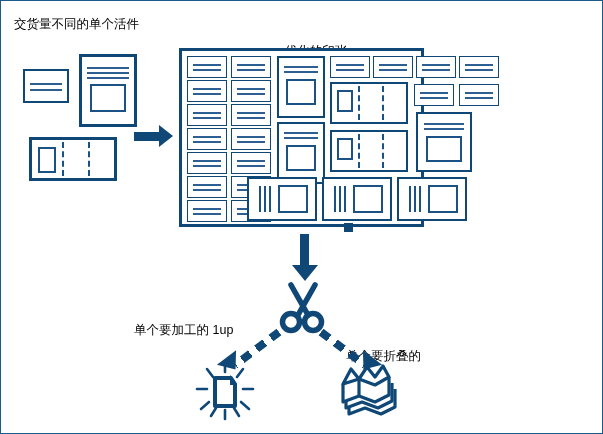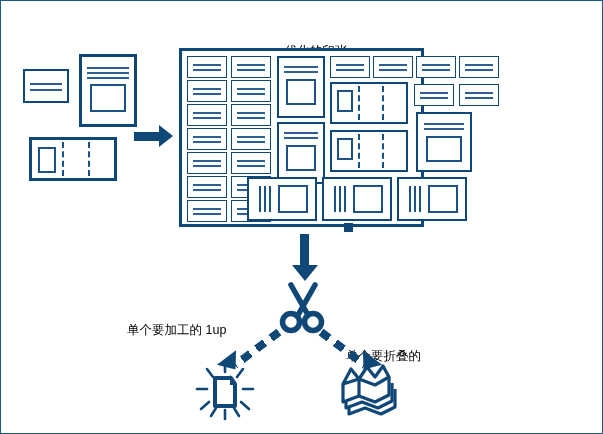--- a/index.html
+++ b/index.html
@@ -123,28 +123,29 @@
     border-top: 15px solid #0f4777;
   }
 
   svg { display: block; overflow: visible; }
 </style>
 </head>
 <body>
 
 <div id="canvas">
 
+  <div class="lbl" style="left:13px; top:16px;">交货量不同的单个活件</div>
 
   <div class="lbl lbl-center" style="left:250px; top:13px; width:130px;">
     <div>优化的印张</div>
     <div>（不形成分区 ）</div>
   </div>
 
 
-  <div class="lbl" style="left:126px; top:322px;text-align:right;">单个要加工的 1up</div>
+  <div class="lbl" style="left:133px; top:322px;text-align:right;">单个要加工的 1up</div>
 
   <div class="lbl" style="left:345px; top:318px;">
     <div>单个要折叠的</div>
     <div>1up</div>
   </div>
 
   <div class="pc thick" style="left:22px; top:68px; width:46px; height:34px;">
     <div class="ln" style="top:12px;"></div>
     <div class="ln" style="top:18px;"></div>
   </div>

